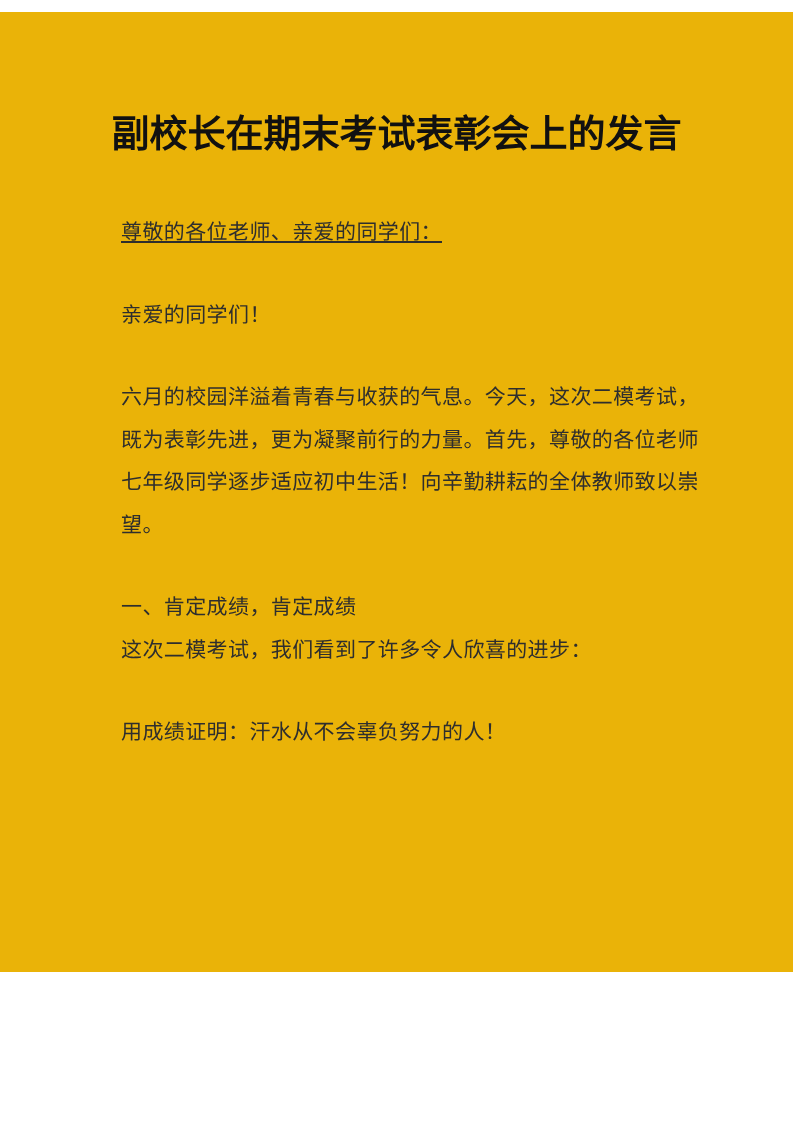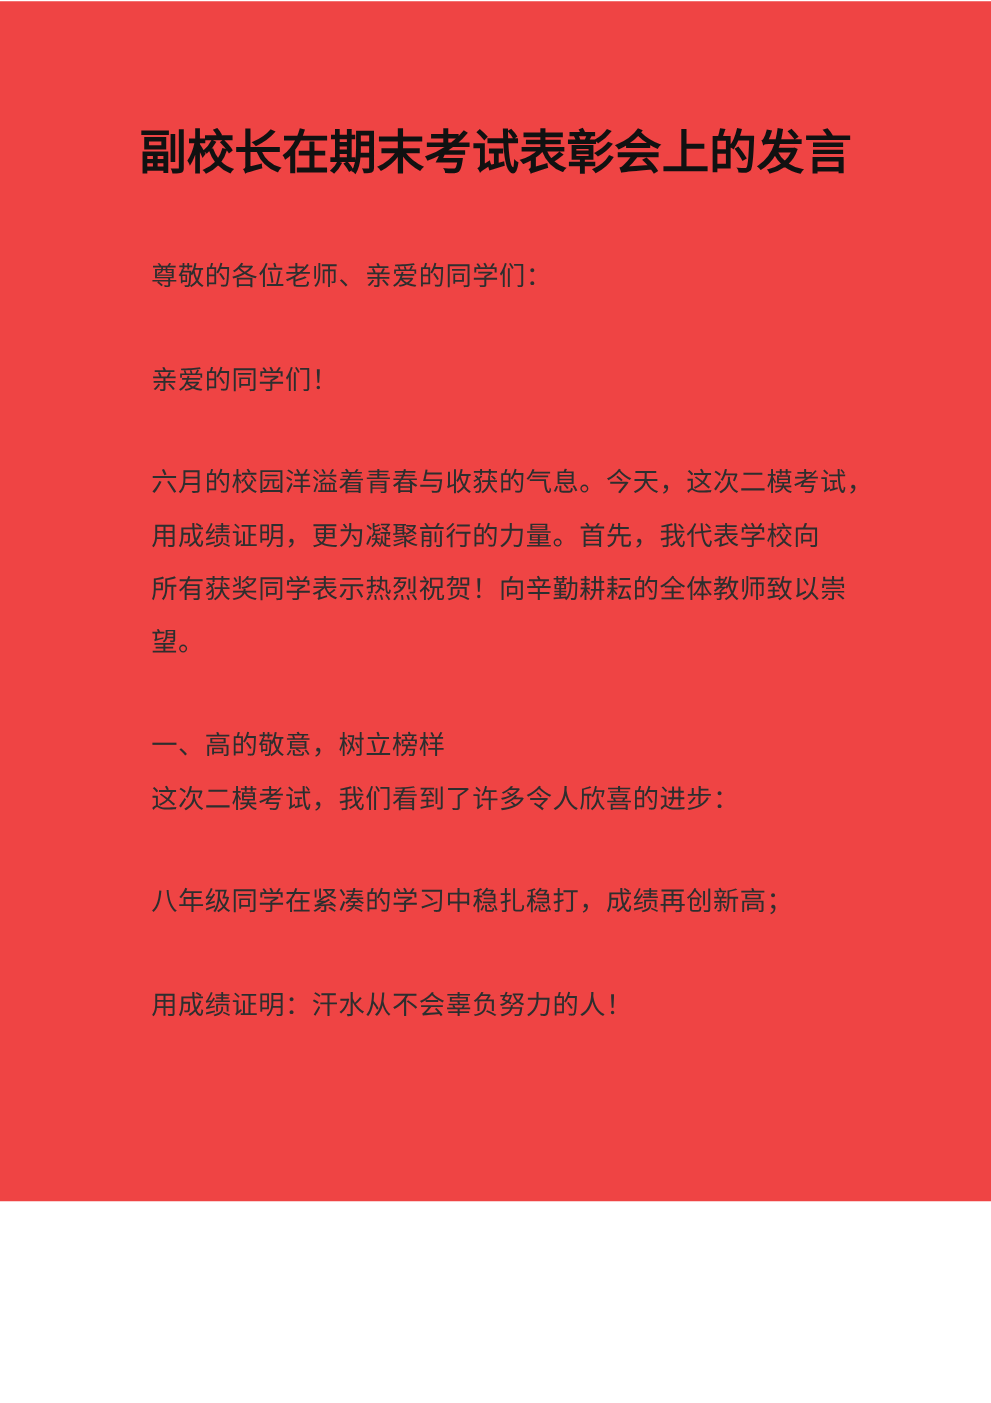--- a/index.html
+++ b/index.html
@@ -5,22 +5,22 @@
 <style>
   html, body {
     margin: 0;
     padding: 0;
     background: #ffffff;
   }
   .page {
     position: relative;
     width: 793px;
     height: 960px;
-    margin: 1px auto;
-    background: #ef4444;
+    margin: 12px auto;
+    background: #eab308;
     overflow: hidden;
     font-family: "Liberation Serif", "DejaVu Serif", serif;
   }
   .doc-title {
     margin: 0;
     padding-top: 101px;
     text-align: center;
     font-size: 38px;
     line-height: 42px;
     font-weight: bold;
@@ -35,47 +35,45 @@
     color: #2e2e2e;
     font-size: 21px;
     line-height: 42.5px;
     letter-spacing: 0.4px;
   }
   .paragraph {
     margin: 40px 0 0 0;
   }
   .paragraph:first-child {
     margin-top: 0;
+    text-decoration: underline;
   }
   .text-line {
     white-space: nowrap;
   }
 </style>
 </head>
 <body>
 
 <div class="page">
   <h1 class="doc-title">副校长在期末考试表彰会上的发言</h1>
   <div class="doc-body">
       <div class="paragraph">
         <div class="text-line">尊敬的各位老师、亲爱的同学们：</div>
       </div>
       <div class="paragraph">
         <div class="text-line">亲爱的同学们！</div>
       </div>
       <div class="paragraph">
         <div class="text-line">六月的校园洋溢着青春与收获的气息。今天，这次二模考试，</div>
-        <div class="text-line">用成绩证明，更为凝聚前行的力量。首先，我代表学校向</div>
-        <div class="text-line">所有获奖同学表示热烈祝贺！向辛勤耕耘的全体教师致以崇</div>
+        <div class="text-line">既为表彰先进，更为凝聚前行的力量。首先，尊敬的各位老师</div>
+        <div class="text-line">七年级同学逐步适应初中生活！向辛勤耕耘的全体教师致以崇</div>
         <div class="text-line">望。</div>
       </div>
       <div class="paragraph">
-        <div class="text-line">一、高的敬意，树立榜样</div>
+        <div class="text-line">一、肯定成绩，肯定成绩</div>
         <div class="text-line">这次二模考试，我们看到了许多令人欣喜的进步：</div>
-      </div>
-      <div class="paragraph">
-        <div class="text-line">八年级同学在紧凑的学习中稳扎稳打，成绩再创新高；</div>
       </div>
       <div class="paragraph">
         <div class="text-line">用成绩证明：汗水从不会辜负努力的人！</div>
       </div>
     </div>
 </div>
 
 </body></html>

